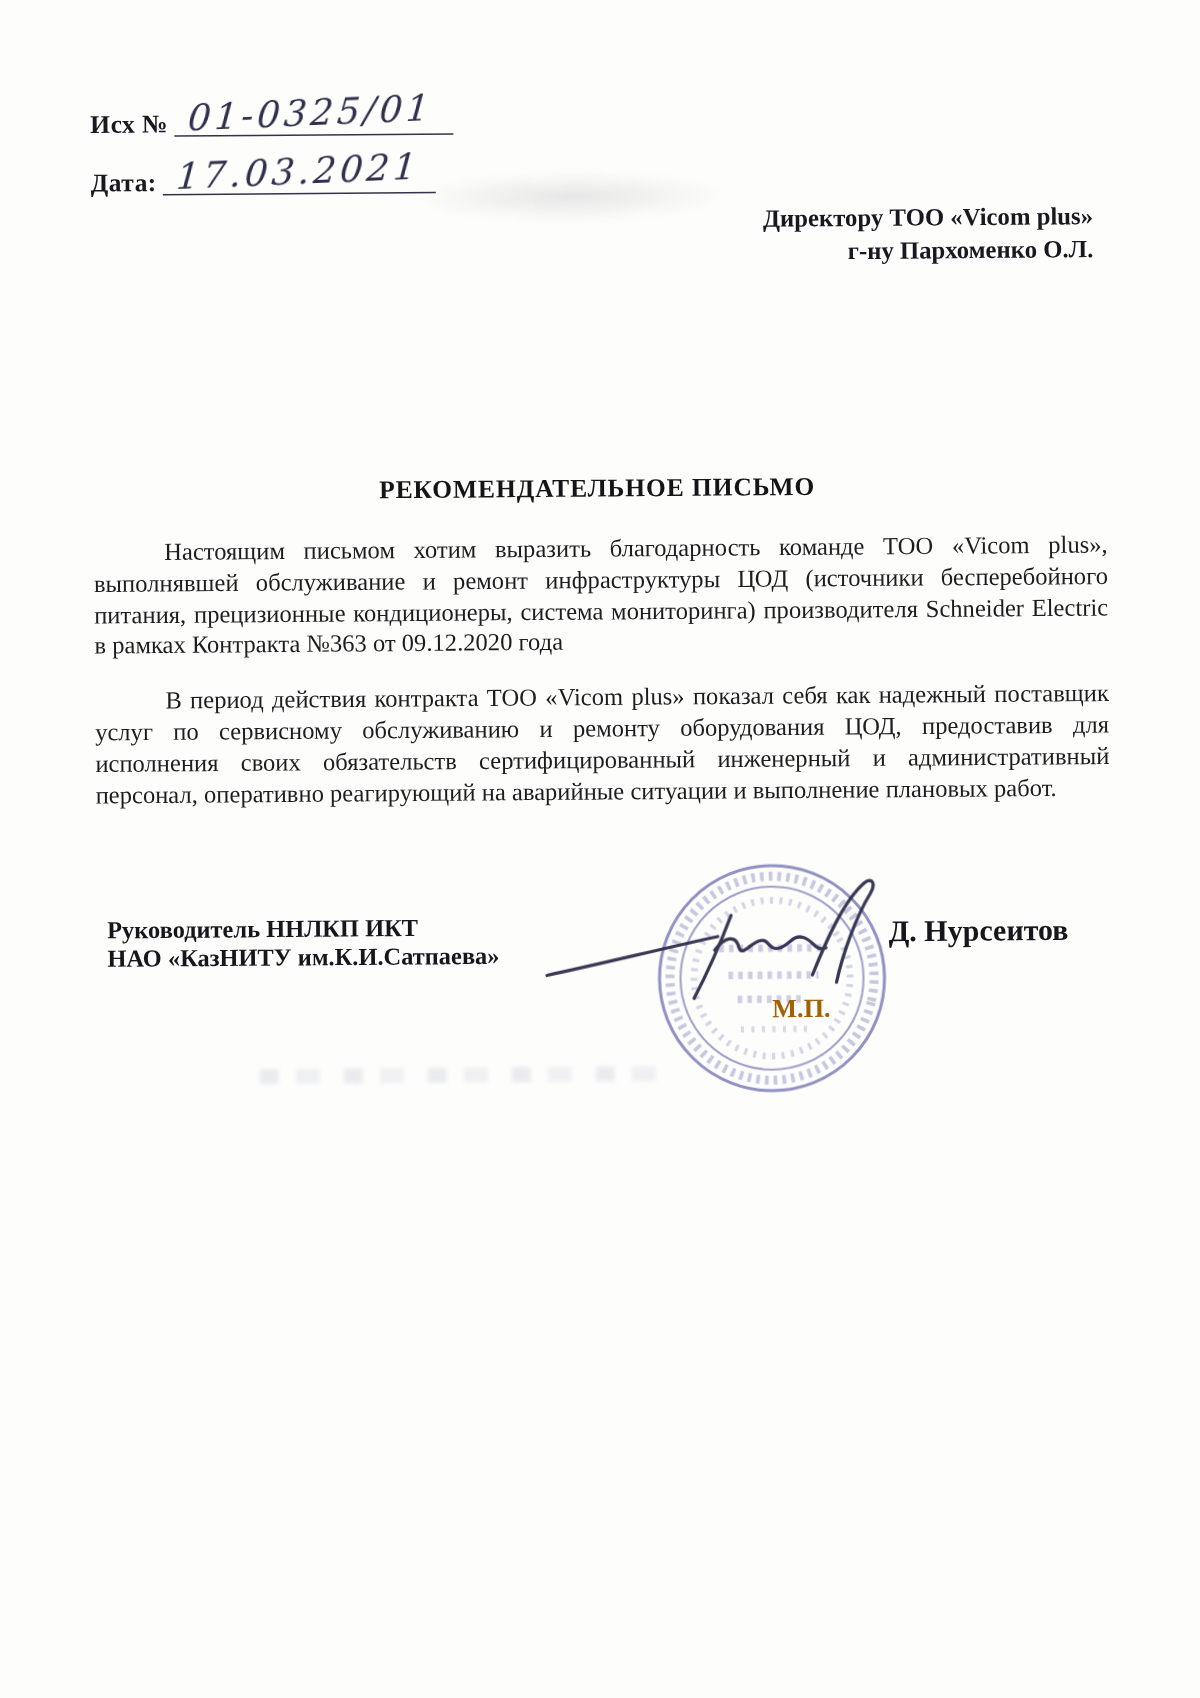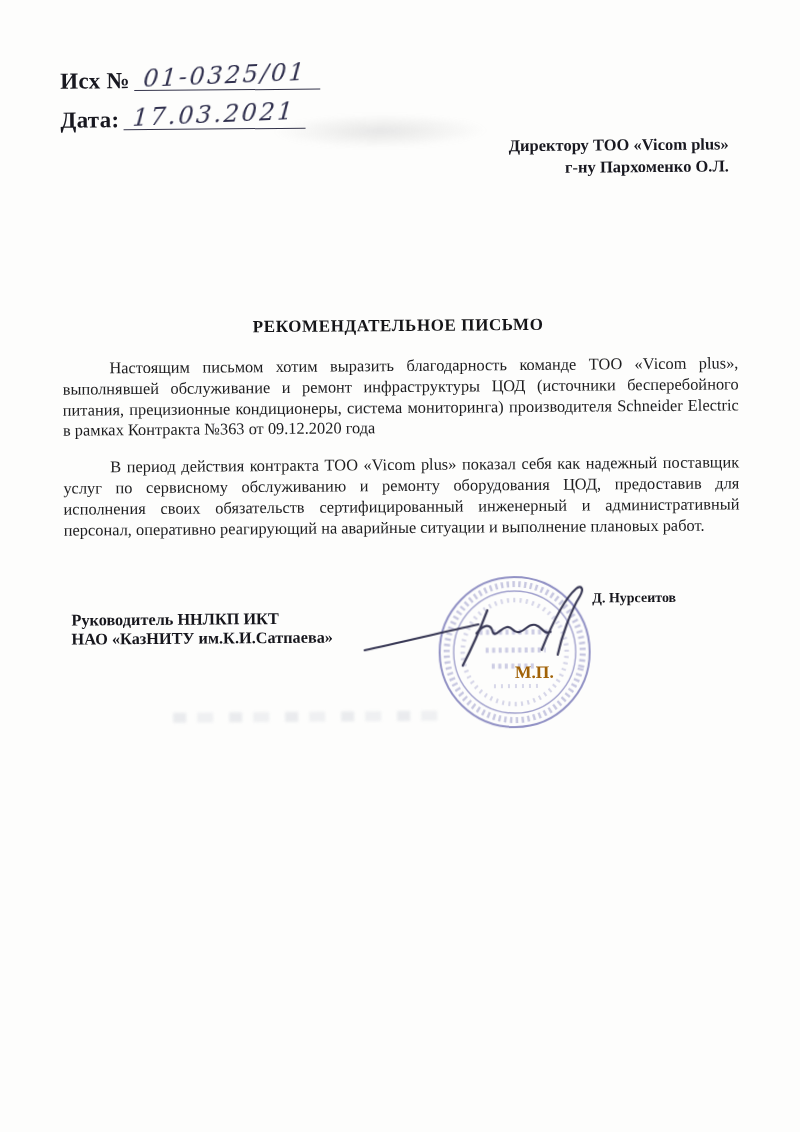--- a/index.html
+++ b/index.html
@@ -27,21 +27,21 @@
   
   .field-row {
     position: absolute;
     left: 64px;
     white-space: nowrap;
   }
   .field-row.row-out  { top: 64px; }
   .field-row.row-date { top: 103px; }
   .field-label {
     font-weight: bold;
-    font-size: 23px;
+    font-size: 17px;
     letter-spacing: 0.3px;
     color: #181820;
     display: inline-block;
     vertical-align: baseline;
   }
   .fill-line {
     display: inline-block;
     vertical-align: baseline;
     border-bottom: 1.6px solid #33334a;
     height: 24px;
@@ -127,23 +127,23 @@
     left: 71px;
     top: 609px;
     font-weight: bold;
     font-size: 16.3px;
     line-height: 18.6px;
     color: #16161c;
   }
   .signer-name {
     position: absolute;
     left: 592px;
-    top: 592px;
-    font-weight: bold;
-    font-size: 14px;
+    top: 612px;
+    font-weight: bold;
+    font-size: 20px;
     color: #16161c;
     white-space: nowrap;
   }
   .seal-mark {
     position: absolute;
     left: 514px;
     top: 663px;
     font-weight: bold;
     font-size: 17.5px;
     color: #a16207;

